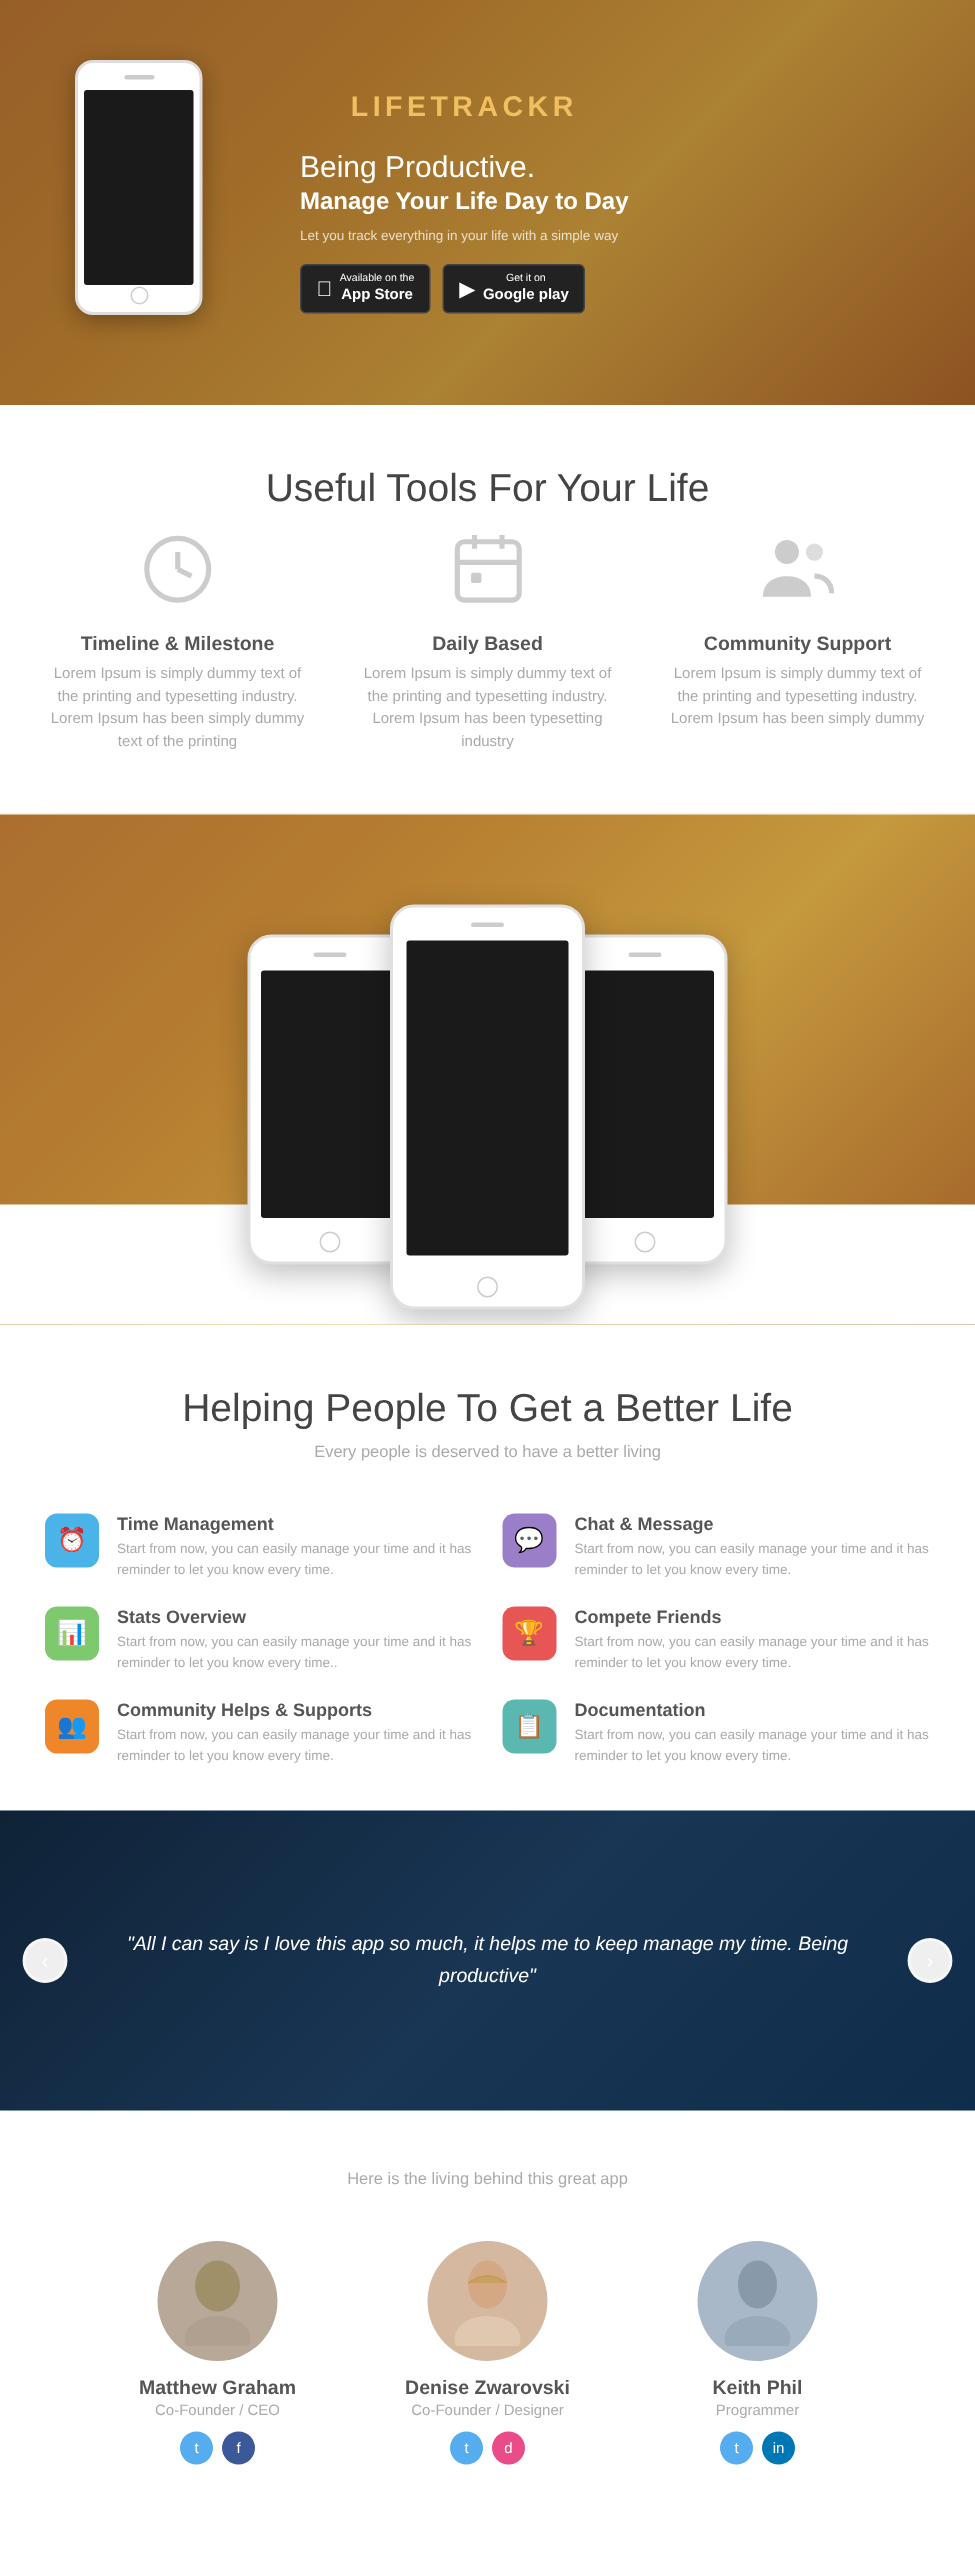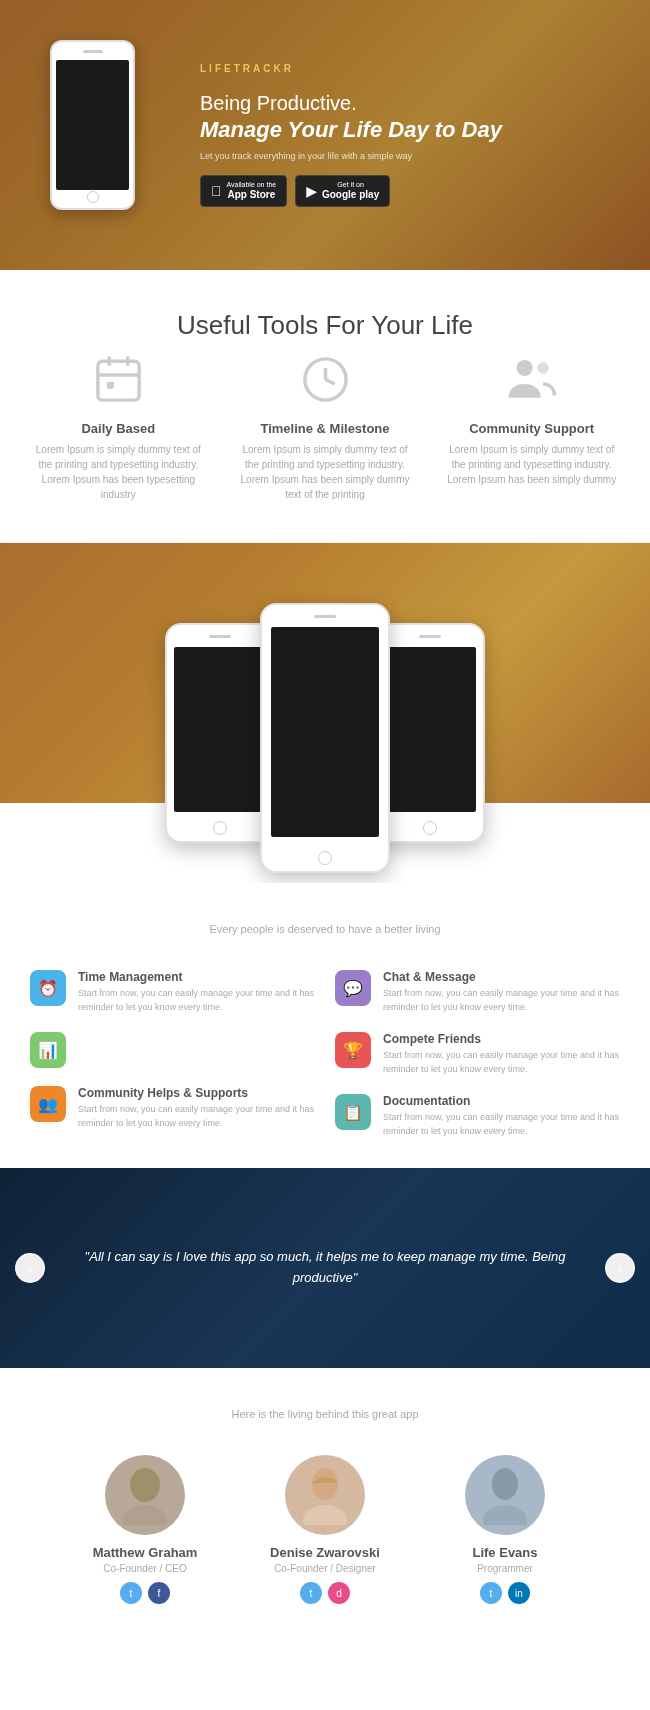--- a/index.html
+++ b/index.html
@@ -67,37 +67,37 @@
       position: absolute;
       bottom: 5px;
     }
     .hero-content {
       position: relative;
       z-index: 2;
       margin-left: 30px;
       color: #fff;
     }
     .brand-name {
-      font-size: 10px;
+      font-size: 19px;
       font-weight: 700;
       letter-spacing: 3px;
       color: #f0c060;
       margin-bottom: 16px;
+      text-align: center;
     }
     .hero-tagline {
       font-size: 20px;
       font-weight: 300;
       line-height: 1.3;
       margin-bottom: 6px;
     }
     .hero-tagline strong {
       font-weight: 700;
       display: block;
-      font-size: 22px;
-      font-style: italic;
+      font-size: 16px;
     }
     .hero-sub {
       font-size: 9px;
       color: rgba(255,255,255,0.75);
       margin-bottom: 14px;
     }
     .store-buttons {
       display: flex;
       gap: 8px;
     }
@@ -466,46 +466,46 @@
       </button>
     </div>
   </div>
 </section>
 
 <section class="tools-section">
   <h2 class="section-title">Useful Tools For Your Life</h2>
   <div class="features-grid">
 
     <div class="feature-item">
+      <div class="feature-icon clock-icon">
+        <svg viewBox="0 0 24 24" xmlns="http://www.w3.org/2000/svg">
+          <circle cx="12" cy="12" r="9" fill="none" stroke="#ccc" stroke-width="1.5"></circle>
+          <line x1="12" y1="7" x2="12" y2="12" stroke="#ccc" stroke-width="1.5"></line>
+          <line x1="12" y1="12" x2="16" y2="14" stroke="#ccc" stroke-width="1.5"></line>
+        </svg>
+      </div>
+      <div class="feature-title">Timeline &amp; Milestone</div>
+      <div class="feature-desc">Lorem Ipsum is simply dummy text of the printing and typesetting industry. Lorem Ipsum has been simply dummy text of the printing</div>
+    </div>
+
+    <div class="feature-item">
       <div class="feature-icon calendar-icon">
         <svg viewBox="0 0 24 24" xmlns="http://www.w3.org/2000/svg">
           <rect x="3" y="4" width="18" height="17" rx="2" ry="2" fill="none" stroke="#ccc" stroke-width="1.5"></rect>
           <line x1="16" y1="2" x2="16" y2="6" stroke="#ccc" stroke-width="1.5"></line>
           <line x1="8" y1="2" x2="8" y2="6" stroke="#ccc" stroke-width="1.5"></line>
           <line x1="3" y1="10" x2="21" y2="10" stroke="#ccc" stroke-width="1.5"></line>
           <rect x="7" y="13" width="3" height="3" rx="0.5" fill="#ccc"></rect>
         </svg>
       </div>
       <div class="feature-title">Daily Based</div>
       <div class="feature-desc">Lorem Ipsum is simply dummy text of the printing and typesetting industry. Lorem Ipsum has been typesetting industry</div>
     </div>
 
     <div class="feature-item">
-      <div class="feature-icon clock-icon">
-        <svg viewBox="0 0 24 24" xmlns="http://www.w3.org/2000/svg">
-          <circle cx="12" cy="12" r="9" fill="none" stroke="#ccc" stroke-width="1.5"></circle>
-          <line x1="12" y1="7" x2="12" y2="12" stroke="#ccc" stroke-width="1.5"></line>
-          <line x1="12" y1="12" x2="16" y2="14" stroke="#ccc" stroke-width="1.5"></line>
-        </svg>
-      </div>
-      <div class="feature-title">Timeline &amp; Milestone</div>
-      <div class="feature-desc">Lorem Ipsum is simply dummy text of the printing and typesetting industry. Lorem Ipsum has been simply dummy text of the printing</div>
-    </div>
-
-    <div class="feature-item">
       <div class="feature-icon people-icon">
         <svg viewBox="0 0 24 24" xmlns="http://www.w3.org/2000/svg">
           <circle cx="9" cy="7" r="3.5" fill="#ccc"></circle>
           <path d="M2 20c0-4 3-6 7-6s7 2 7 6" fill="#ccc"></path>
           <circle cx="17" cy="7" r="2.5" fill="#ddd"></circle>
           <path d="M17 14c2.5 0 5 1.5 5 5" fill="none" stroke="#ccc" stroke-width="1.5"></path>
         </svg>
       </div>
       <div class="feature-title">Community Support</div>
       <div class="feature-desc">Lorem Ipsum is simply dummy text of the printing and typesetting industry. Lorem Ipsum has been simply dummy</div>
@@ -536,35 +536,40 @@
     <div class="showcase-phone side" style="margin-left:-15px; z-index:1;">
       <div class="sp-speaker"></div>
       <div class="sp-screen"></div>
       <div class="sp-home"></div>
     </div>
 
   </div>
 </section>
 
 <section class="better-life">
+  <h2 class="section-title">Helping People To Get a Better Life</h2>
   <p class="section-sub">Every people is deserved to have a better living</p>
 
   <div class="features-list">
     <div class="features-col">
 
       <div class="feature-row">
         <div class="feature-badge badge-blue">⏰</div>
         <div class="feature-row-text">
           <h4>Time Management</h4>
           <p>Start from now, you can easily manage your time and it has reminder to let you know every time.</p>
         </div>
       </div>
 
       <div class="feature-row">
         <div class="feature-badge badge-green">📊</div>
+        <div class="feature-row-text">
+          <h4>Stats Overview</h4>
+          <p>Start from now, you can easily manage your time and it has reminder to let you know every time..</p>
+        </div>
       </div>
 
       <div class="feature-row">
         <div class="feature-badge badge-orange">👥</div>
         <div class="feature-row-text">
           <h4>Community Helps &amp; Supports</h4>
           <p>Start from now, you can easily manage your time and it has reminder to let you know every time.</p>
         </div>
       </div>
 
@@ -648,21 +653,21 @@
       </div>
     </div>
 
     <div class="team-member">
       <div class="team-avatar avatar-keith">
         <svg width="50" height="60" viewBox="0 0 50 60" xmlns="http://www.w3.org/2000/svg">
           <ellipse cx="25" cy="19" rx="13" ry="16" fill="#8899aa"></ellipse>
           <ellipse cx="25" cy="55" rx="22" ry="15" fill="#99aabb"></ellipse>
         </svg>
       </div>
-      <div class="team-name">Life Evans</div>
+      <div class="team-name">Keith Phil</div>
       <div class="team-role">Programmer</div>
       <div class="social-icons">
         <div class="social-icon si-twitter">t</div>
         <div class="social-icon si-linkedin">in</div>
       </div>
     </div>
 
   </div>
 </section>
 

